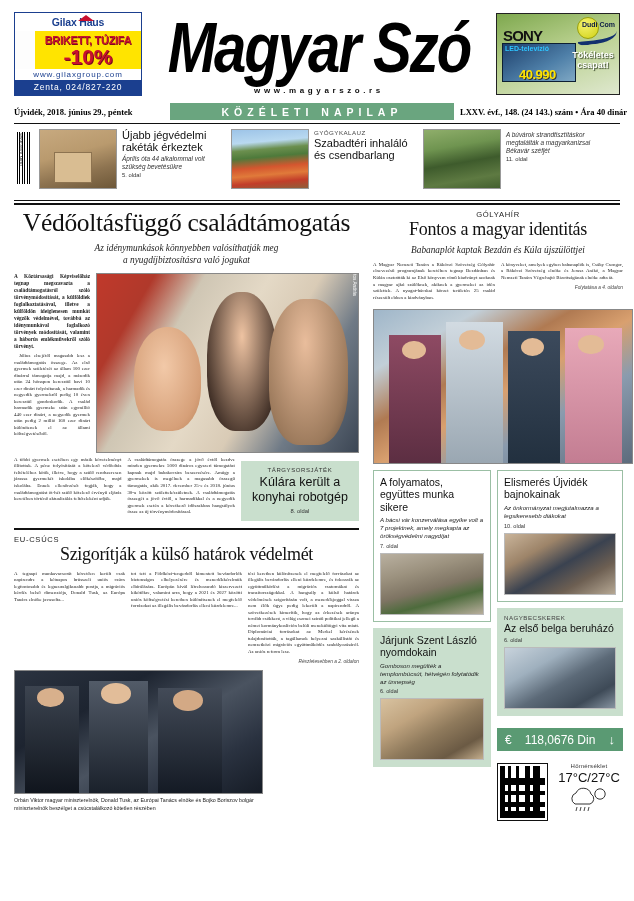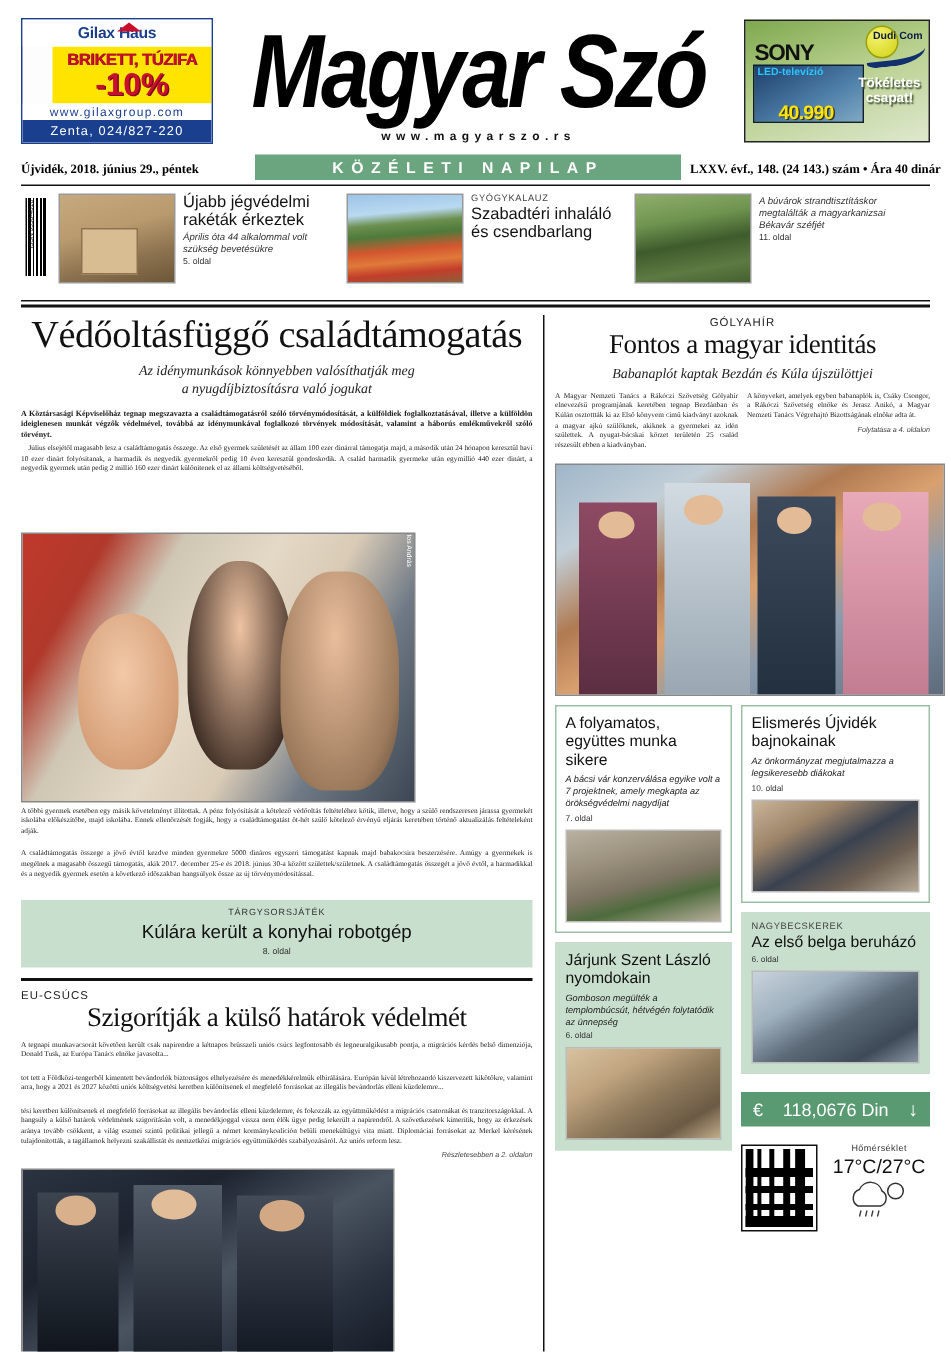--- a/index.html
+++ b/index.html
@@ -319,21 +319,20 @@
     line-height: 1.3;
     margin-top: 5px;
     color: #222;
   }
   .lead-title.small { font-size: 18px; }
 
   .body-cols-3 {
     display: flex;
     gap: 6px;
     margin-top: 7px;
-    flex-direction: column;
   }
   .bodycol {
     flex: 1;
     font-family: "Liberation Serif", serif;
     font-size: 4.9px;
     line-height: 1.33;
     text-align: justify;
     color: #1a1a1a;
     hyphens: auto;
   }

